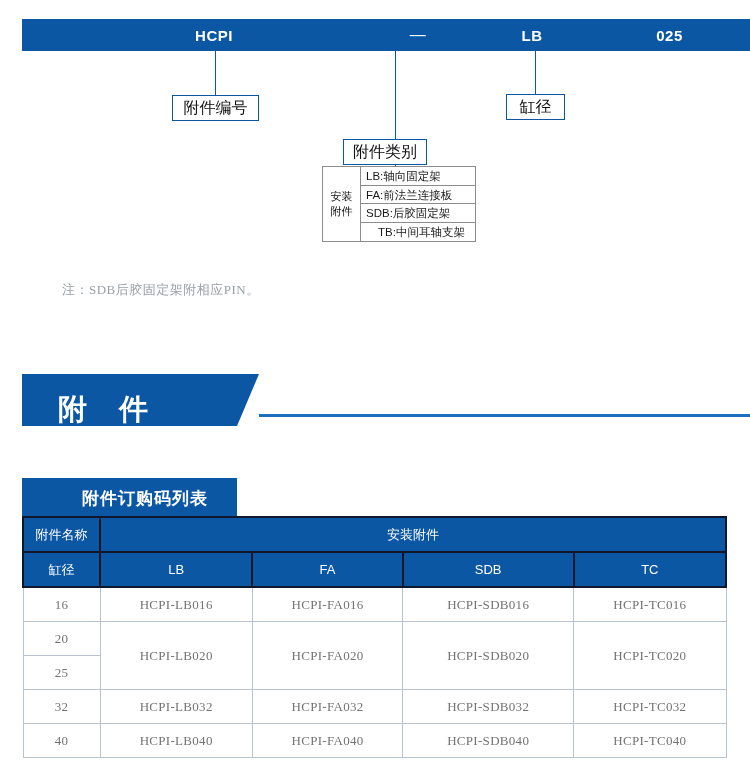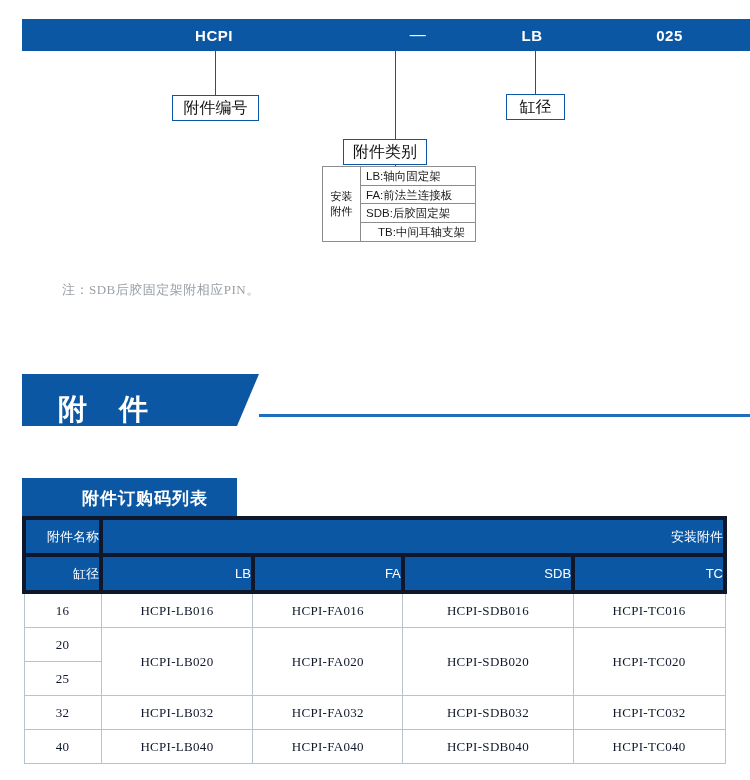--- a/index.html
+++ b/index.html
@@ -178,32 +178,31 @@
     left: 22px;
     top: 516px;
     width: 705px;
     border-collapse: collapse;
     font-size: 12.5px;
   }
   table.order th,
   table.order td {
     border: 1px solid #b9c3cd;
     text-align: center;
-    color: #0f172a;
+    color: #737373;
     font-weight: normal;
     padding: 0;
   }
   table.order th.hd {
     background: #0b57a4;
     color: #ffffff;
     height: 33px;
-    border: 4px solid #0f172a;
+    border: 2px solid #0f172a;
     font-weight: normal;
     font-size: 13px;
-    text-align: right;
   }
   table.order td.body {
     height: 33px;
     background: #ffffff;
     font-family: "Liberation Serif", serif;
     font-size: 13px;
     letter-spacing: 0.3px;
   }
   table.order td.dia {
     width: 76px;

